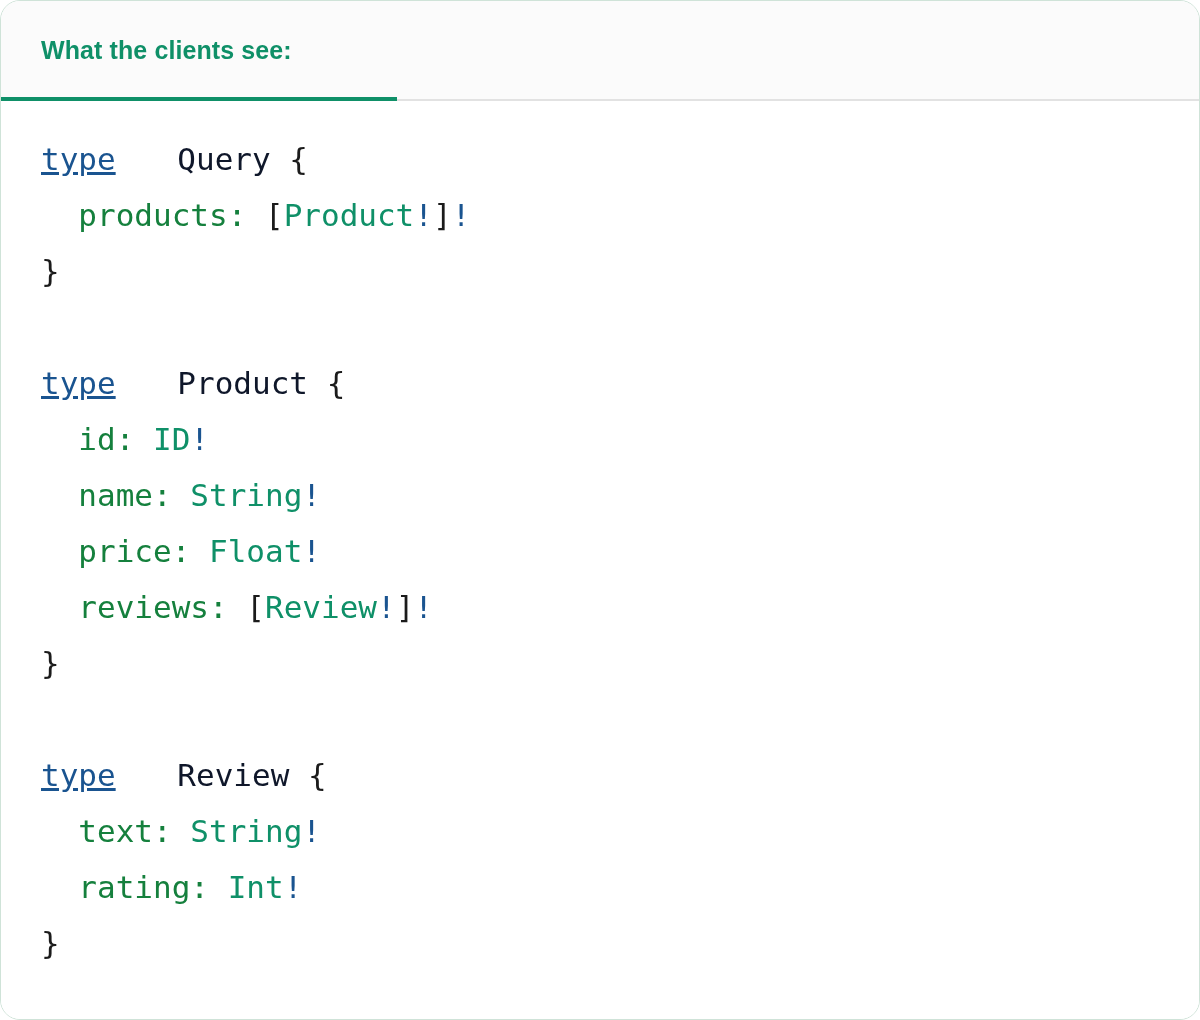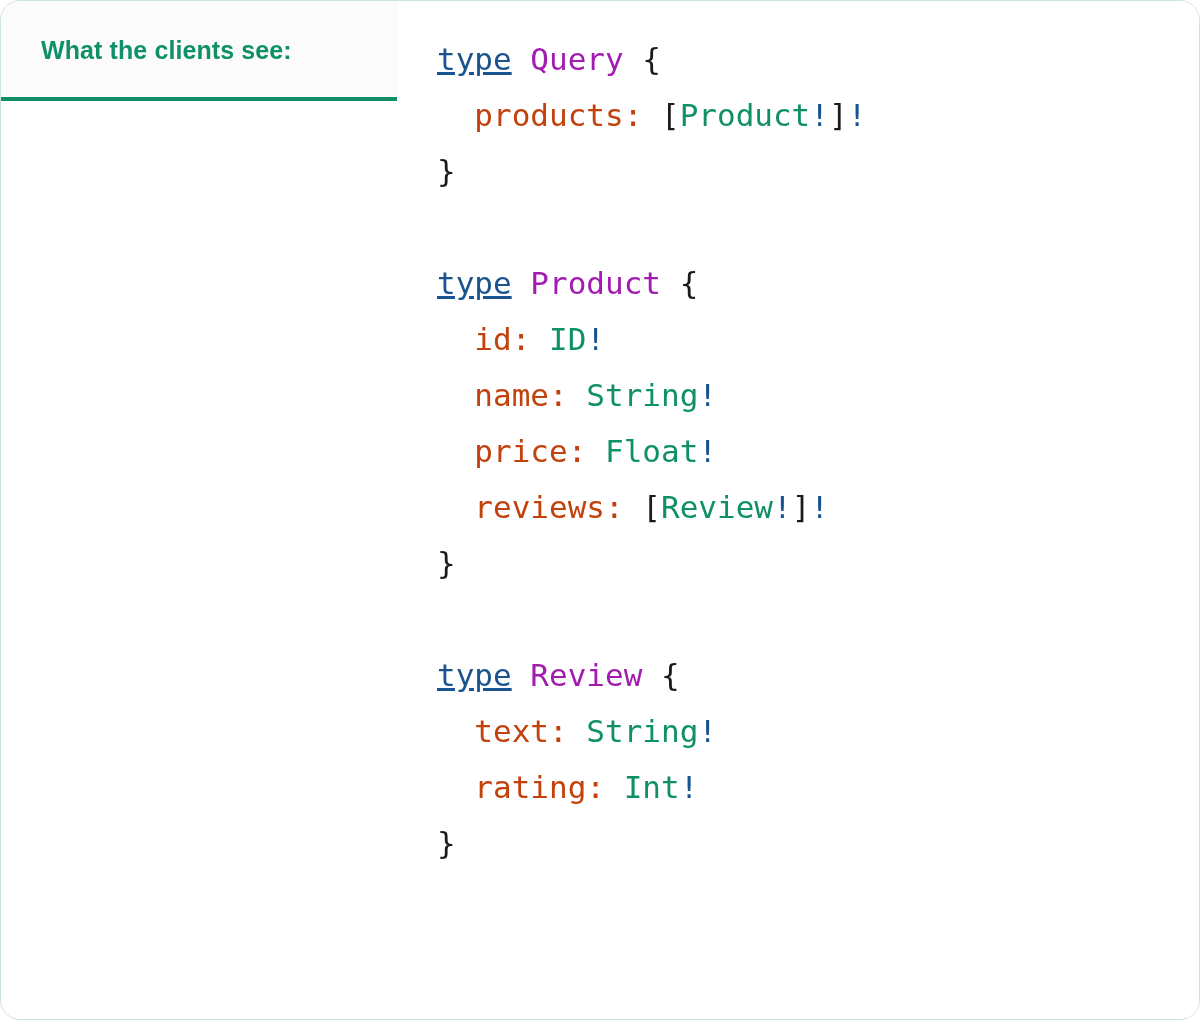--- a/index.html
+++ b/index.html
@@ -17,21 +17,21 @@
   .panel {
     position: relative;
     box-sizing: border-box;
     width: 1200px;
     height: 1020px;
     background: #ffffff;
     border: 1px solid #cfe3d8;
     border-radius: 20px;
     overflow: hidden;
     display: flex;
-    flex-direction: row;
+    flex-direction: column;
   }
 
   
   .tabbar {
     position: relative;
     height: 98px;
     flex: 0 0 98px;
     background: #fbfbfb;
     border-bottom: 2px solid #e2e2e2;
     display: flex;
@@ -91,22 +91,22 @@
     letter-spacing: 0px;
   }
 
   .code-line {
     display: block;
     height: 56px;
     white-space: pre;
   }
 
   .tok-kw       { color: #1a5490; text-decoration: underline; }
-  .tok-typename { color: #a21caf; }
-  .tok-field    { color: #c2410c; }
+  .tok-typename { color: #0f172a; margin-left: 43px; }
+  .tok-field    { color: #15803d; }
   .tok-type     { color: #0f9068; }
   .tok-bang     { color: #1a5490; }
   .tok-punct    { color: #1b1b1b; }
 </style>
 </head>
 <body>
 
 <div class="panel">
 
   <div class="tabbar">

